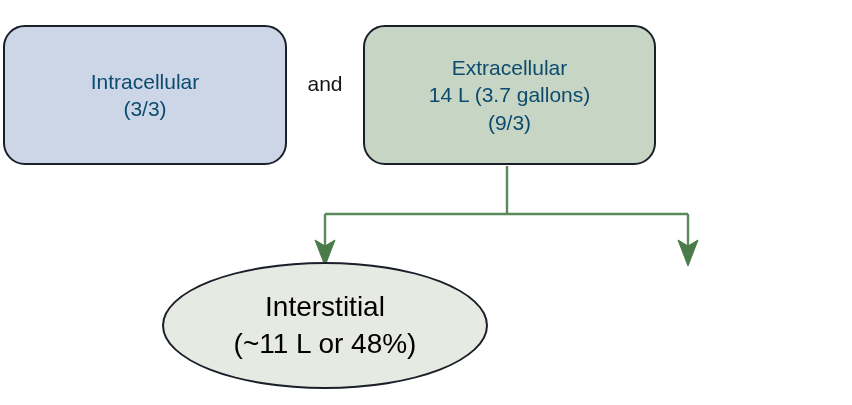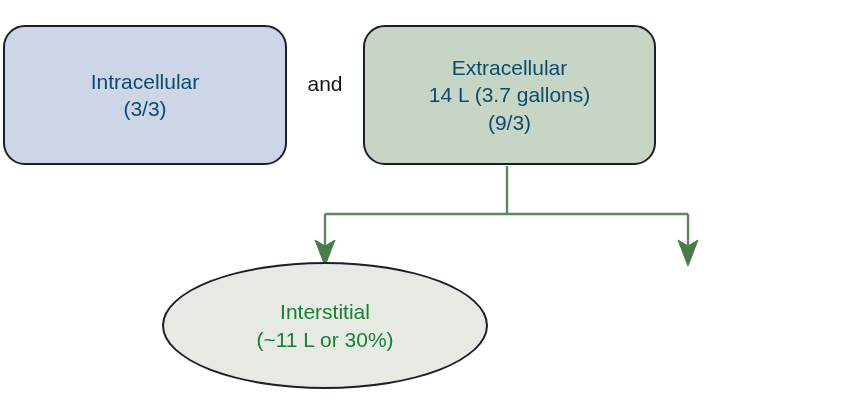--- a/index.html
+++ b/index.html
@@ -70,22 +70,22 @@
     position: absolute;
     box-sizing: border-box;
     border: 2.2px solid #1b1f2a;
     border-radius: 50%;
     background: #e6eae2;
     display: flex;
     flex-direction: column;
     align-items: center;
     justify-content: center;
     text-align: center;
-    color: #15803d;
-    font-size: 21px;
+    color: #000000;
+    font-size: 28px;
     line-height: 1.32;
   }
   #ellipse-interstitial {
     left: 162px;
     top: 262px;
     width: 326px;
     height: 127px;
   }
   #ellipse-plasma {
     left: 527px;
@@ -118,17 +118,17 @@
   <div id="and-label">and</div>
 
   <div class="node-box" id="box-extracellular">
     <span class="node-line">Extracellular</span>
     <span class="node-line">14 L (3.7 gallons)</span>
     <span class="node-line">(9/3)</span>
   </div>
 
   <div class="ellipse-node" id="ellipse-interstitial">
     <span class="node-line">Interstitial</span>
-    <span class="node-line">(~11 L or 30%)</span>
+    <span class="node-line">(~11 L or 48%)</span>
   </div>
 
 
 </div>
 
 </body></html>

